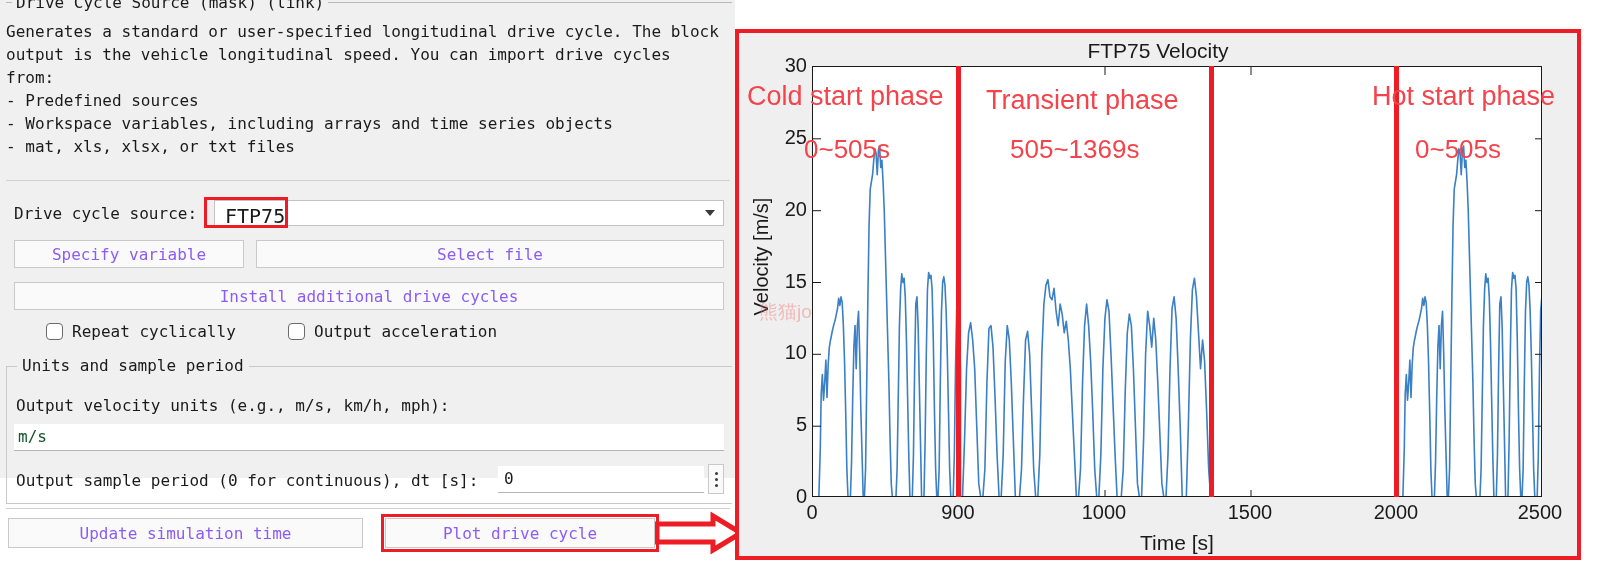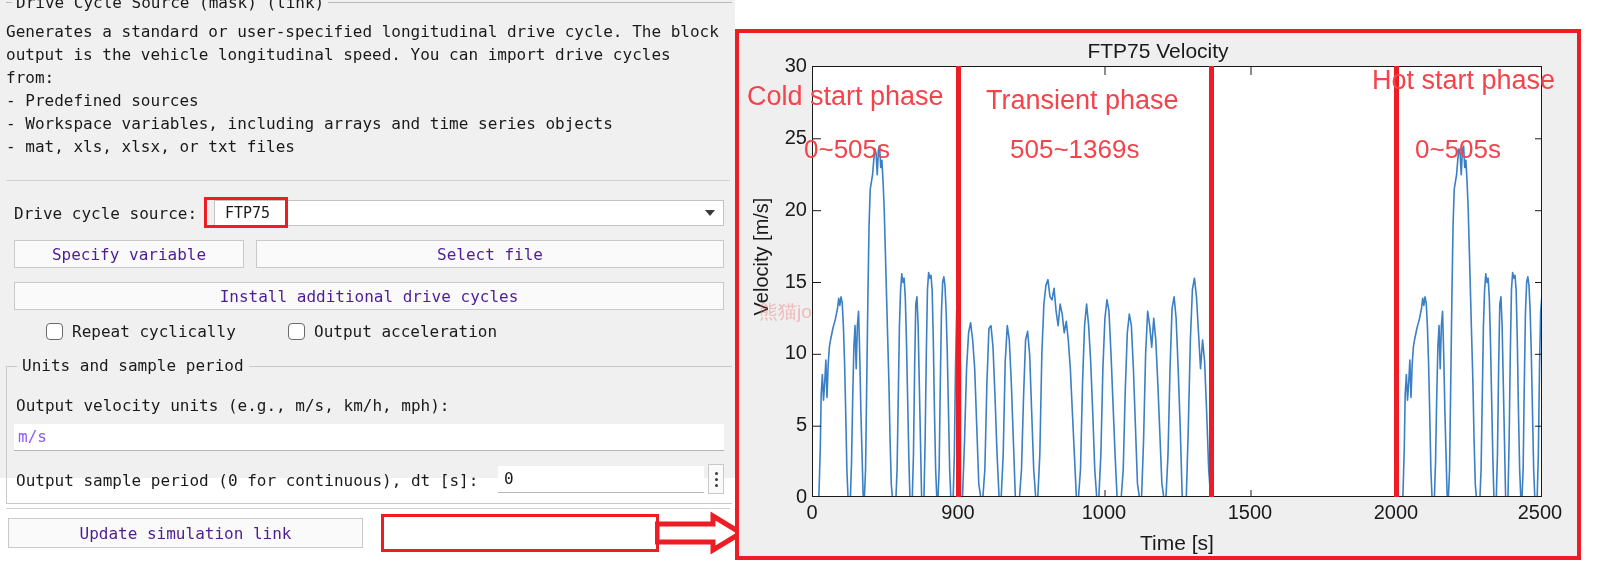--- a/index.html
+++ b/index.html
@@ -43,37 +43,37 @@
   .lbl { font-size:16px; color:#1a1a1a; white-space:nowrap; }
 
   
   #source-row { left:14px; top:200px; width:710px; height:28px; }
   #source-label { position:absolute; left:0; top:4px; }
   .combo {
     position:absolute; left:200px; top:0; width:510px; height:26px;
     background:#ffffff; border:1px solid #c3c3c3;
   }
   .combo-value {
-    position:absolute; left:10px; top:3px; font-size:15px; color:#1a1a1a;
+    position:absolute; left:10px; top:3px; font-size:20px; color:#1a1a1a;
   }
   .combo-arrow {
     position:absolute; right:8px; top:9px;
     width:0;height:0;border-left:5px solid transparent;border-right:5px solid transparent;
     border-top:6px solid #3a3a3a;
   }
   .redbox {
     position:absolute; border:3px solid #ee1c25; pointer-events:none;
   }
   #source-redbox { left:204px; top:197px; width:84px; height:31px; }
 
   .btn {
     position:absolute; height:28px;
     background:#fafafa; border:1px solid #c9c9c9;
     display:flex; align-items:center; justify-content:center;
-    font-size:16px; color:#4c1d95;
+    font-size:16px; color:#8b5cf6;
   }
   #btn-specify { left:14px; top:240px; width:230px; }
   #btn-selectfile { left:256px; top:240px; width:468px; }
   #btn-install { left:14px; top:282px; width:710px; }
 
   #checkbox-row { left:14px; top:322px; width:710px; height:26px; }
   .cbwrap { position:absolute; display:flex; align-items:center; gap:9px;padding-left:32px; }
   .cb {
     width:17px; height:17px; border:1.6px solid #6b6b6b; border-radius:4px;
     background:#ffffff;
@@ -88,21 +88,21 @@
   }
   #units-title {
     position:absolute; left:10px; top:-11px; background:#f0f0f0; padding:0 5px;
     font-size:16px; color:#1a1a1a; white-space:nowrap;
   }
   #units-velocity-label { position:absolute; left:16px; top:396px; }
   #units-velocity-input {
     position:absolute; left:14px; top:424px; width:710px; height:27px;
     background:#ffffff; border:none; border-bottom:1px solid #b5b5b5;
   }
-  #units-velocity-input .val { position:absolute; left:4px; top:3px; font-size:16px; color:#8b5cf6; }
+  #units-velocity-input .val { position:absolute; left:4px; top:3px; font-size:16px; color:#14532d; }
 
   #dt-label { position:absolute; left:16px; top:471px; }
   #dt-input {
     position:absolute; left:498px; top:466px; width:206px; height:27px;
     background:#ffffff; border:none; border-bottom:1px solid #b5b5b5;
   }
   #dt-input .val { position:absolute; left:6px; top:3px; font-size:16px; color:#1a1a1a; }
   #dt-spinner {
     position:absolute; left:708px; top:464px; width:16px; height:30px;
     background:#fafafa; border:1px solid #c9c9c9;
@@ -231,21 +231,22 @@
     <span class="val">0</span>
   </div>
   <div id="dt-spinner">
     <i></i>
     <i></i>
     <i></i>
   </div>
 
   <div class="panel-sep" style="top:508px;"></div>
 
-  <div class="btn" id="btn-update">Update simulation link</div>
+  <div class="btn" id="btn-update">Update simulation time</div>
+  <div class="btn" id="btn-plot">Plot drive cycle</div>
   <div class="redbox" id="plot-redbox"></div>
 
   <svg id="arrow-annot" viewBox="0 0 90 44">
     <polygon points="2,13 58,13 58,5 86,22 58,39 58,31 2,31" fill="#ffffff" stroke="#ee1c25" stroke-width="5"></polygon>
   </svg>
 </div>
 
 <div id="chart-panel">
   <div id="chart-frame">
 
@@ -308,19 +309,19 @@
       <div class="phase-line" style="left:217px; top:33px; height:431px;"></div>
       <div class="phase-line" style="left:470px; top:33px; height:431px;"></div>
       <div class="phase-line" style="left:655px; top:33px; height:431px;"></div>
 
       <div class="phase-label" style="left:8px;   top:48px;">Cold start phase</div>
       <div class="phase-range" style="left:65px;  top:101px;">0~505s</div>
 
       <div class="phase-label" style="left:247px; top:52px;">Transient phase</div>
       <div class="phase-range" style="left:271px; top:101px;">505~1369s</div>
 
-      <div class="phase-label" style="left:633px; top:32px;">Hot start phase</div>
+      <div class="phase-label" style="left:633px; top:48px;">Hot start phase</div>
       <div class="phase-range" style="left:676px; top:101px;">0~505s</div>
 
       <div id="watermark">熊猫jo</div>
     </div>
   </div>
 </div>
 
 </body></html>

